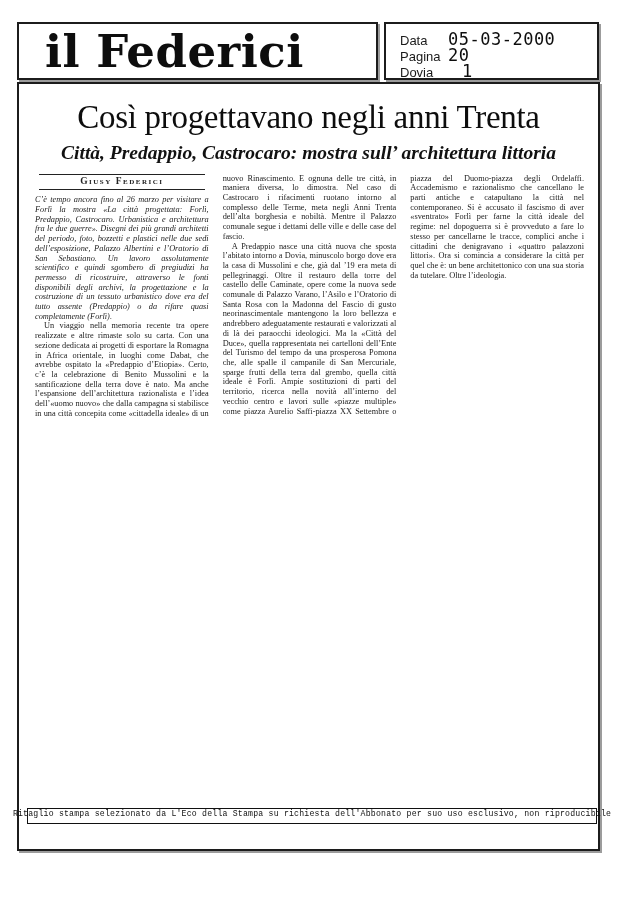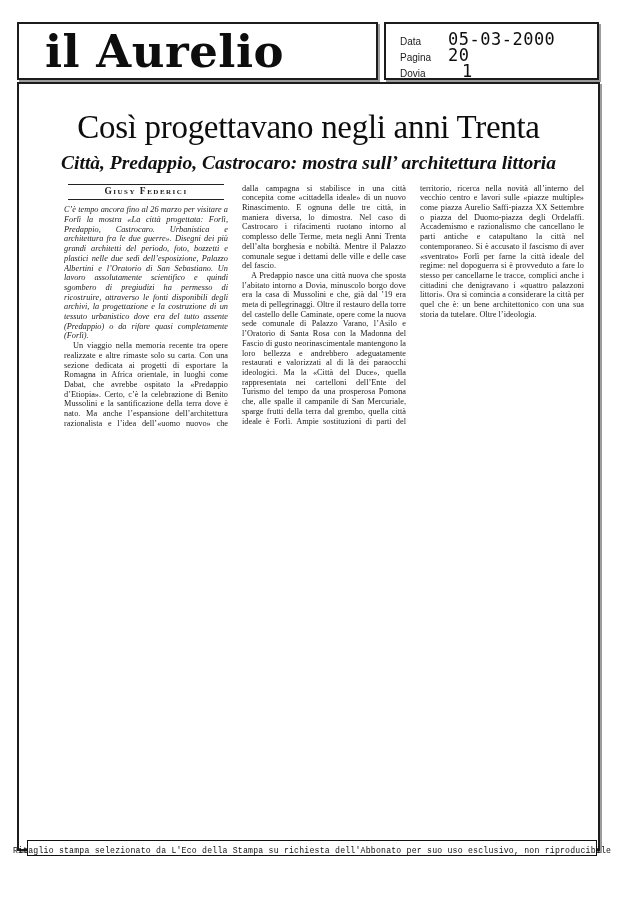--- a/index.html
+++ b/index.html
@@ -37,58 +37,58 @@
     position: absolute; left: 384px; top: 22px;
     width: 215px; height: 58px;
     border: 2px solid #1c1c1c;
     box-shadow: 2px 2px 0 #9c9c9c;
     background: #fff;
     padding: 5px 0 0 14px;
   }
   .info-row { display: flex; align-items: baseline; height: 16px; }
   .info-label {
     font-family: "Liberation Sans", sans-serif;
-    font-size: 10px; color: #1a1a1a;
+    font-size: 13px; color: #1a1a1a;
     width: 48px; flex: 0 0 48px;
   }
   .info-value {
     font-family: "DejaVu Sans Mono", monospace;
     font-size: 17px; color: #0d0d0d;
     letter-spacing: 0.5px;
   }
   .info-row:nth-child(3) .info-value { padding-left: 14px; }
   
   .main-box {
     position: absolute; left: 17px; top: 82px;
     width: 583px; height: 769px;
     border: 2px solid #1c1c1c;
     box-shadow: 2px 2px 0 #9c9c9c;
     background: #fff;
   }
   .headline {
-    margin-top: 26px;
+    margin-top: 16px;
     text-align: center;
     font-family: "Liberation Serif", serif;
     font-weight: 400;
     font-size: 33px;
     line-height: 1.05;
     color: #0d0d0d;
     letter-spacing: -0.3px;
   }
   .subheadline {
     margin-top: 7px;
     text-align: center;
     font-family: "Liberation Serif", serif;
     font-weight: 700;
     font-style: italic;
     font-size: 19.5px;
     color: #111;
   }
   .cols {
-    margin: 10px 14px 0 45px;
+    margin: 10px 14px 0 16px;
     height: 252px;
     column-count: 3;
     column-gap: 14px;
     column-fill: auto;
     overflow: hidden;
     font-size: 8.3px;
     line-height: 9.7px;
     text-align: justify;
     hyphens: auto;
     color: #1b1b1b;
@@ -102,39 +102,39 @@
     font-variant: small-caps;
     font-weight: 600;
     font-size: 9.5px;
     letter-spacing: 1.5px;
     color: #222;
   }
   .cols p { text-indent: 9px; }
   .cols p.noindent { text-indent: 0; font-style: italic; }
   
   .footer-box {
-    position: absolute; left: 27px; top: 840px;
+    position: absolute; left: 27px; top: 808px;
     width: 570px; height: 16px;
     border: 1px solid #111;
     background: #fff;
-    display: flex; align-items: flex-end; justify-content: center;
+    display: flex; align-items: flex-start; justify-content: center;
     font-family: "Liberation Mono", monospace;
     font-size: 8.2px;
     letter-spacing: 0.2px;
     color: #111;
     white-space: nowrap;
   }
 </style>
 </head>
 <body>
 
 <div class="page">
 
   <div class="masthead-box">
-    <span class="masthead-text">il Aurelio</span>
+    <span class="masthead-text">il Federici</span>
   </div>
 
   <div class="info-box">
     <div class="info-row">
       <span class="info-label">Data</span>
       <span class="info-value">05-03-2000</span>
     </div>
     <div class="info-row">
       <span class="info-label">Pagina</span>
       <span class="info-value">20</span>

